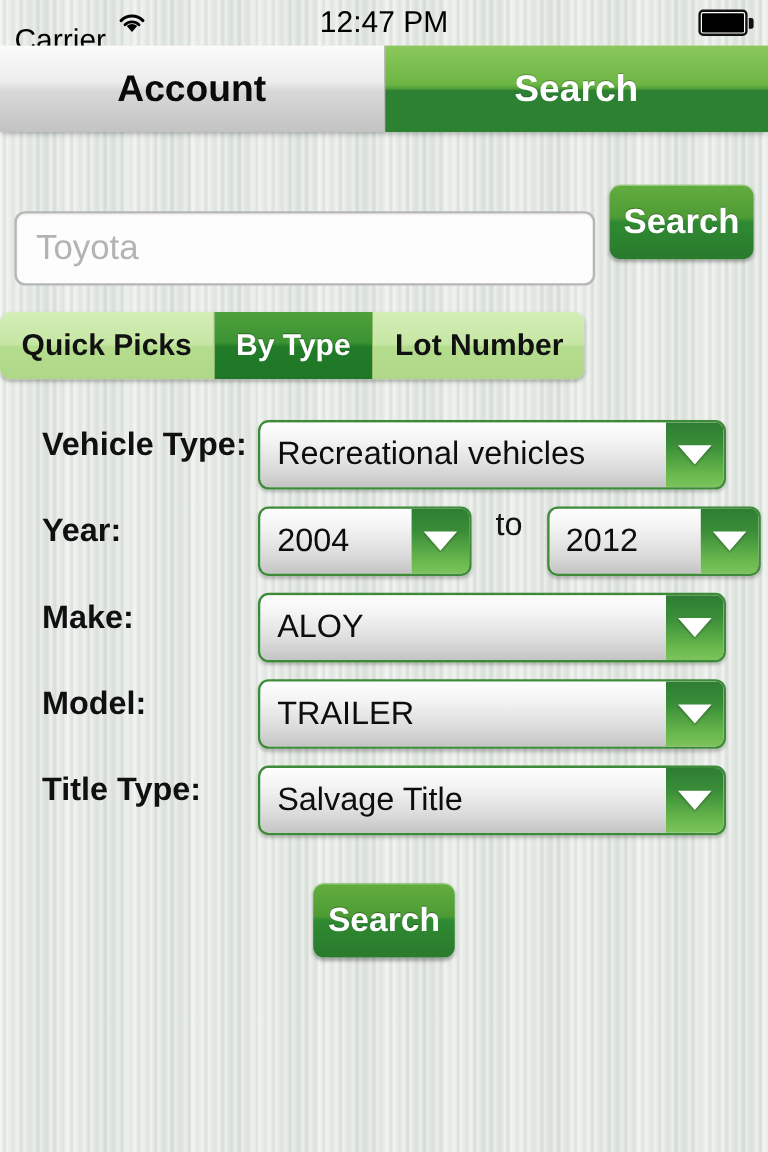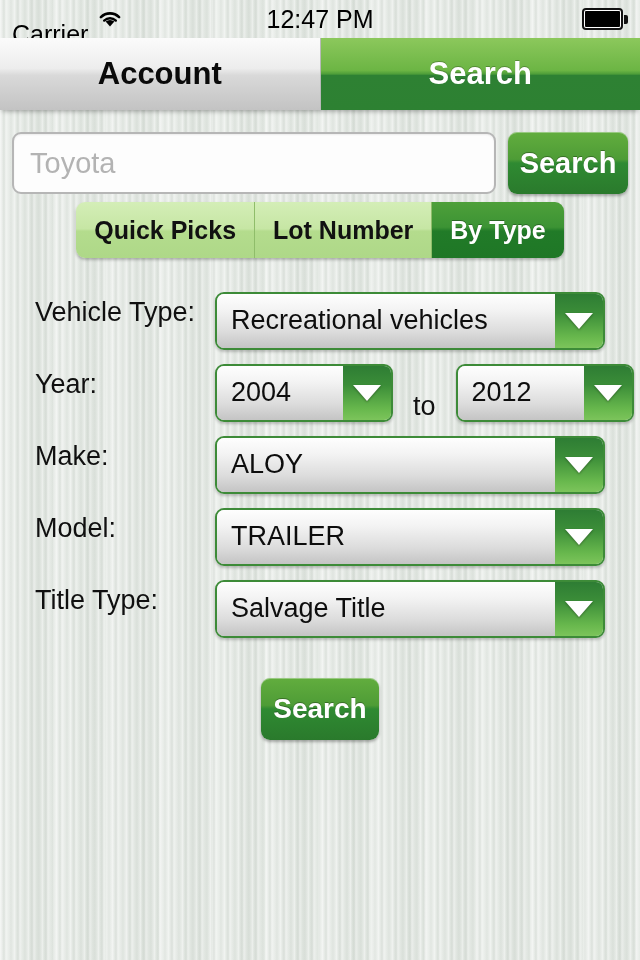--- a/index.html
+++ b/index.html
@@ -89,36 +89,37 @@
   .search-input {
     flex:1; height:62px;
     background:#fdfdfd;
     border:2px solid #b6b6b6;
     border-radius:9px;
     font-size:29px; color:#aeaeae;
     padding:0 16px;
     font-family:"Liberation Sans", sans-serif;
     box-shadow:inset 0 1px 2px rgba(0,0,0,0.07);
     outline:none;
+    margin-top:44px;
   }
   .search-input::placeholder { color:#b3b3b3; }
 
   .btn-green {
     border:none; cursor:pointer;
     color:#fff; font-weight:700;
     font-family:"Liberation Sans", sans-serif;
     text-shadow:0 -1px 0 rgba(0,0,0,0.3);
     background:linear-gradient(to bottom,#62ad3e 0%,#4e9c36 44%,#2f8a32 50%,#2a7a2c 100%);
     border-radius:9px;
     box-shadow:0 2px 3px rgba(0,0,0,0.3), inset 0 1px 0 rgba(255,255,255,0.35);
   }
   .btn-search-top { width:120px; height:62px; font-size:29px; }
 
   
-  .seg-wrap { display:flex; justify-content:center; padding-top:8px; }
+  .seg-wrap { display:flex; padding-top:22px; }
   .seg {
     display:flex; border-radius:9px; overflow:hidden;
     box-shadow:0 2px 3px rgba(0,0,0,0.25);
   }
   .seg-item {
     height:56px; display:flex; align-items:center; justify-content:center;
     padding:0 18px; font-size:25px; font-weight:700; cursor:pointer;
     border-right:1px solid #8fbd6a;
   }
   .seg-item:last-child { border-right:none; }
@@ -132,23 +133,23 @@
   }
 
   
   .form { padding:18px 0 0 0; }
   .frow {
     display:flex; align-items:center;
     height:72px; padding-left:35px;
   }
   .flabel {
     font-size:27px; color:#101010;
-    width:180px; flex:none;
-  }
-  .fctrl-area { display:flex; align-items:flex-end; gap:20px;margin-top:17px; }
+    width:180px; flex:none;font-weight:bold;
+  }
+  .fctrl-area { display:flex; align-items:flex-start; gap:20px;margin-top:17px; }
 
   
   .dd {
     display:flex; align-items:stretch;
     height:58px;
     border:2px solid #3d8b38;
     border-radius:9px;
     overflow:hidden;
     cursor:pointer;
     box-shadow:0 2px 3px rgba(0,0,0,0.22);
@@ -222,25 +223,25 @@
   <div class="search-row">
     <input class="search-input" type="text" placeholder="Toyota" style="">
     <button class="btn-green btn-search-top">Search</button>
   </div>
 
   <div class="seg-wrap">
     <div class="seg">
       <div class="seg-item off">
         <span>Quick Picks</span>
       </div>
+      <div class="seg-item on">
+        <span>By Type</span>
+      </div>
       <div class="seg-item off">
         <span>Lot Number</span>
-      </div>
-      <div class="seg-item on">
-        <span>By Type</span>
       </div>
     </div>
   </div>
 
   <div class="form">
 
     <div class="frow">
       <div class="flabel">Vehicle Type:</div>
       <div class="fctrl-area">
         <div class="dd dd-wide">

